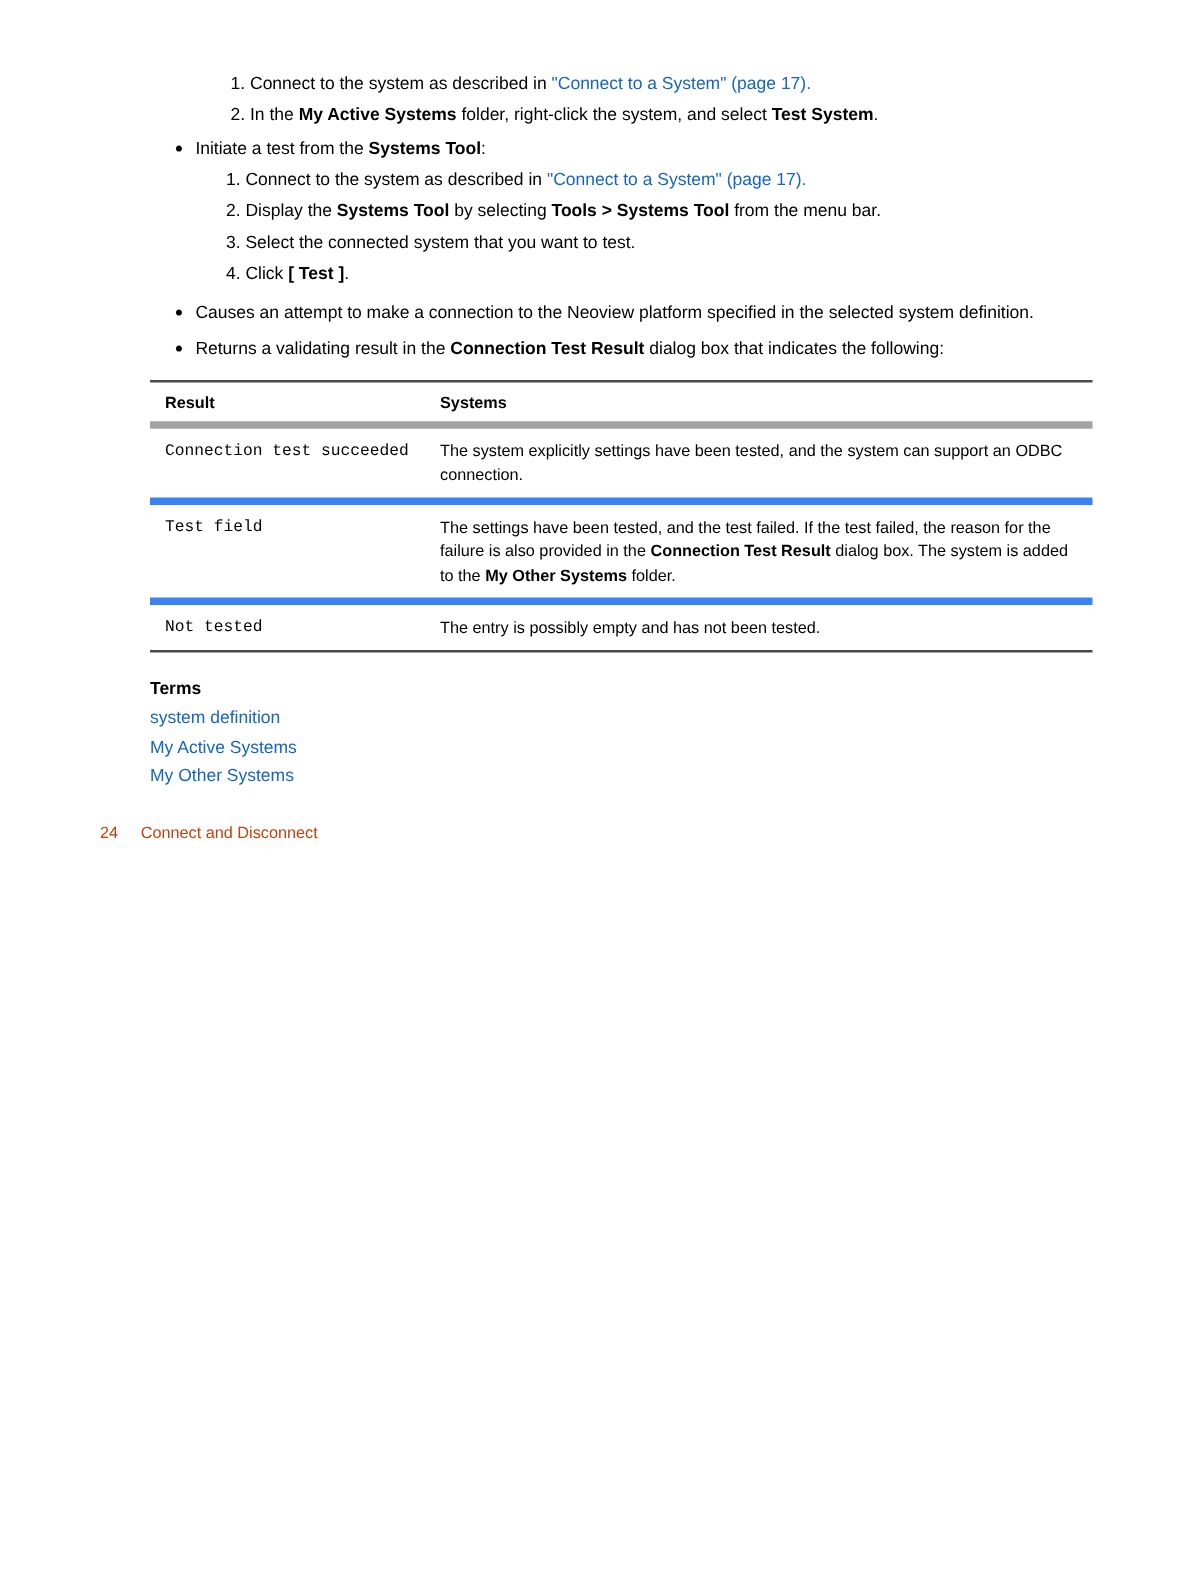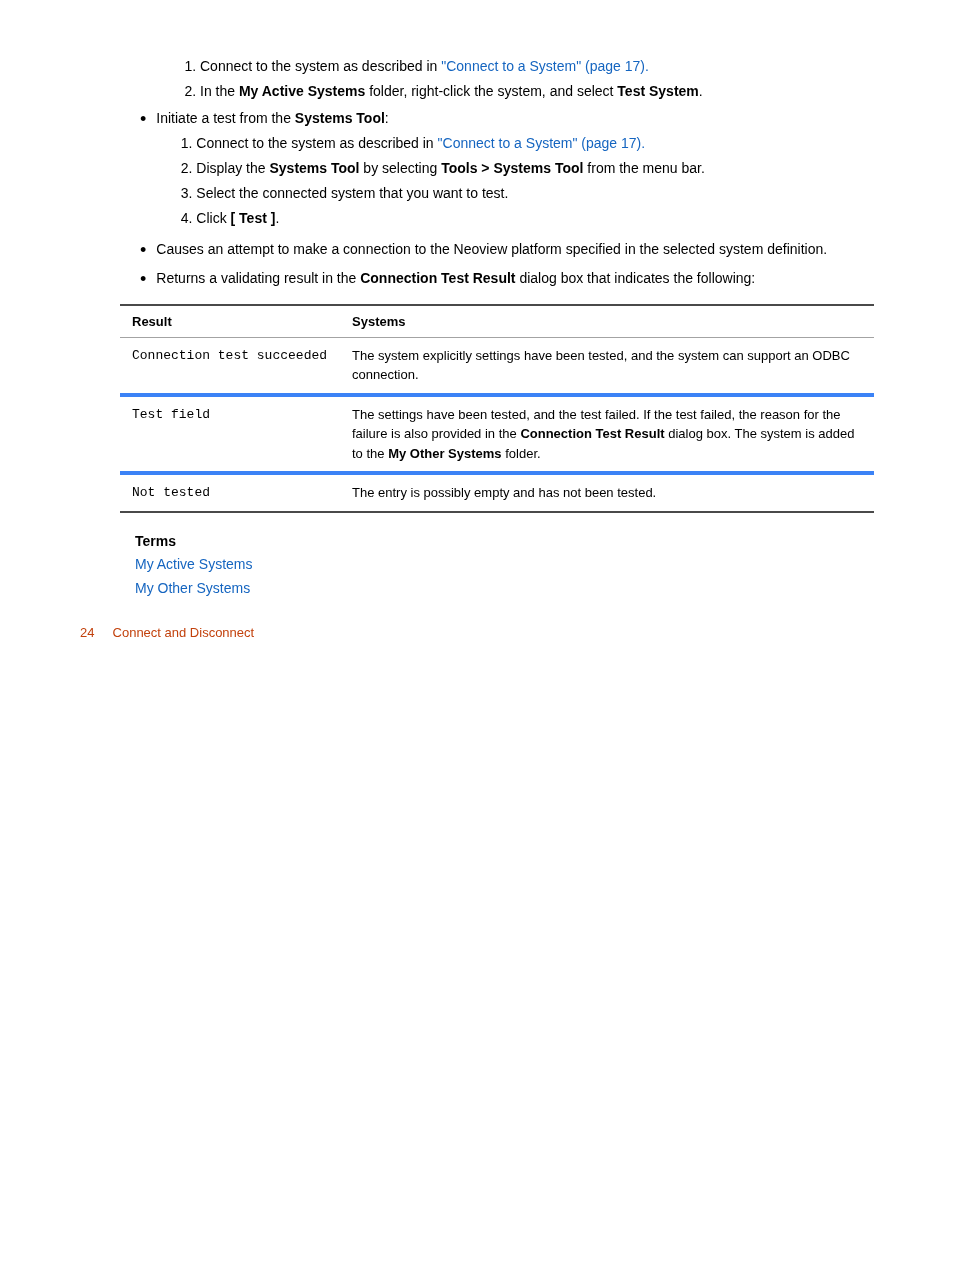--- a/index.html
+++ b/index.html
@@ -94,52 +94,51 @@
     .result-table {
       width: 100%;
       border-collapse: collapse;
       margin-top: 12px;
       margin-bottom: 20px;
       border-top: 2px solid #4a4a4a;
       border-bottom: 2px solid #4a4a4a;
     }
 
     .result-table thead tr {
-      border-bottom: 1px solid #a3a3a3;
+      border-bottom: 6px solid #a3a3a3;
     }
 
     .result-table th {
       text-align: left;
       padding: 8px 12px;
       font-weight: bold;
       font-size: 13px;
       background: #fff;
     }
 
     .result-table td {
       padding: 8px 12px;
       vertical-align: top;
       font-size: 13px;
       line-height: 1.5;
-      border-bottom: 4px solid #3b82f6;
+      border-bottom: 6px solid #3b82f6;
     }
 
     .result-table tr:last-child td {
       border-bottom: none;
     }
 
     .result-table td:first-child {
       font-family: 'Courier New', Courier, monospace;
       white-space: nowrap;
       width: 220px;
     }
 
     .terms-section {
       margin-top: 18px;
-      margin-left: 15px;
     }
 
     .terms-title {
       font-weight: bold;
       margin-bottom: 4px;
     }
 
     .terms-link {
       display: block;
       color: #1565C0;
@@ -232,20 +231,21 @@
         </tr>
         <tr>
           <td><span class="code-font">Not tested</span></td>
           <td>The entry is possibly empty and has not been tested.</td>
         </tr>
       </tbody>
     </table>
 
     <div class="terms-section">
       <div class="terms-title">Terms</div>
+      <a class="terms-link">system definition</a>
       <a class="terms-link">My Active Systems</a>
       <a class="terms-link">My Other Systems</a>
     </div>
 
   </div>
 
   <div class="footer">
     <span>24</span>&nbsp;&nbsp;&nbsp;&nbsp;
     <span>Connect and Disconnect</span>
   </div>

